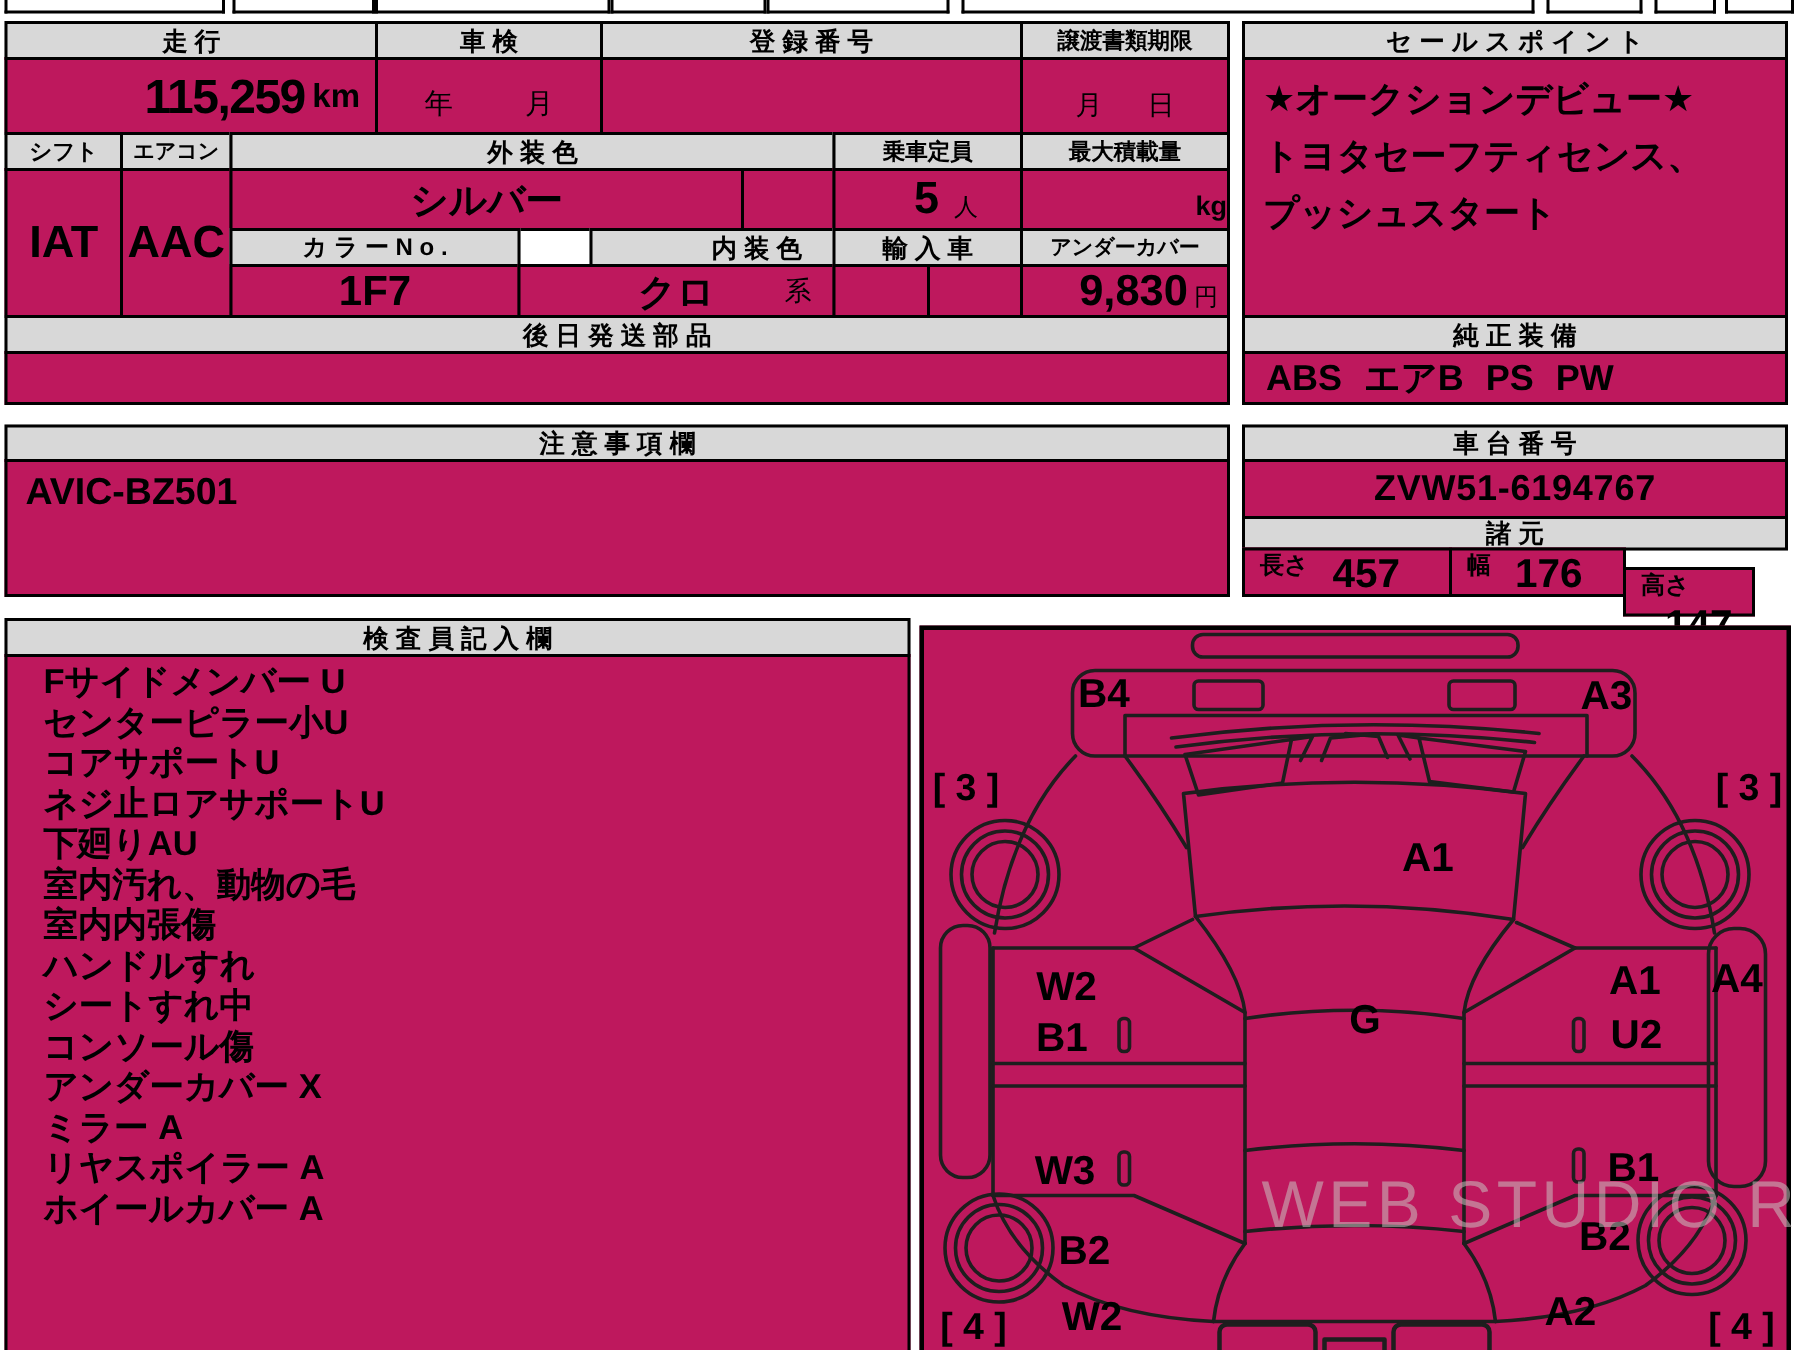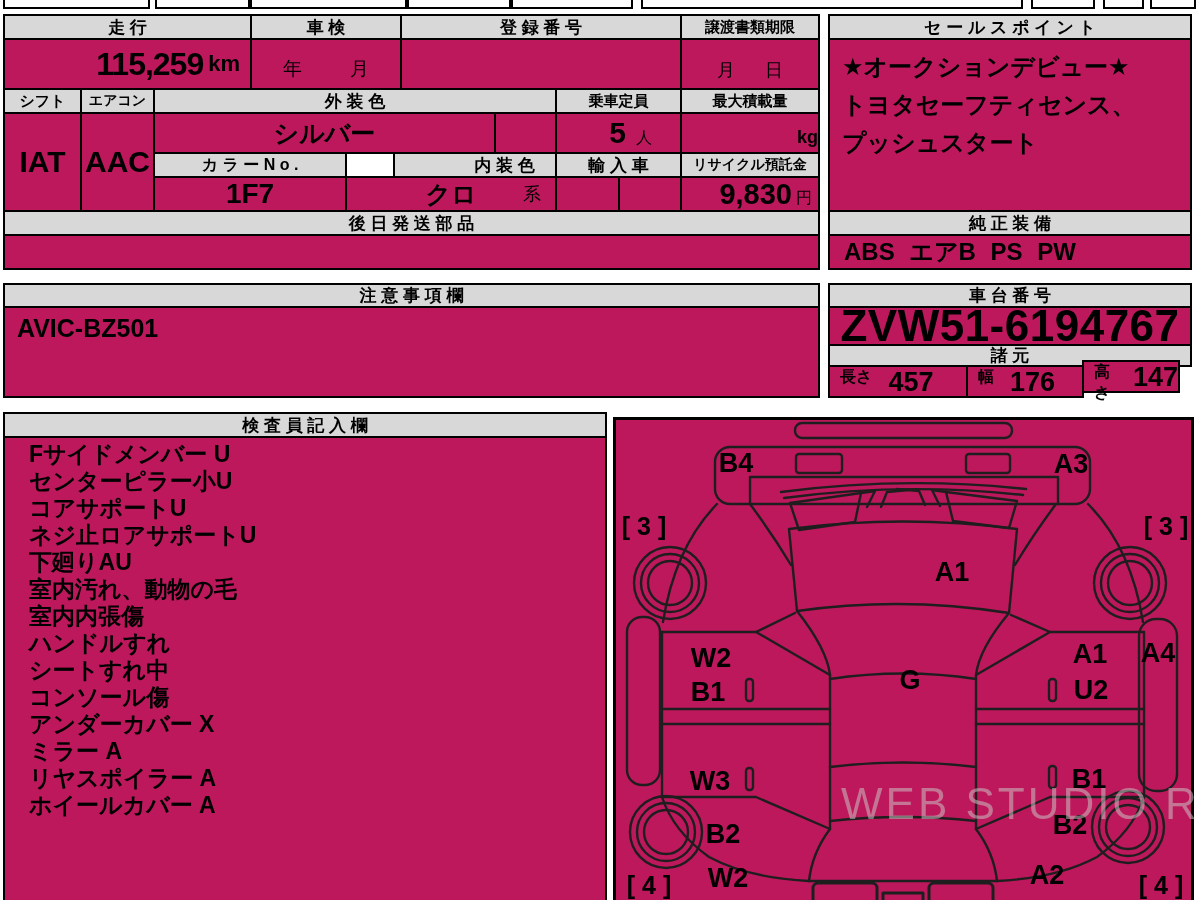--- a/index.html
+++ b/index.html
@@ -33,21 +33,21 @@
   .yenval .unit{font-size:16px;margin-left:4px;margin-top:8px;}
   .introw{position:relative;display:flex;align-items:center;justify-content:center;}
   .introw .main{font-size:25px;font-weight:bold;}
   .introw .suffix{position:absolute;right:14px;top:50%;transform:translateY(-50%);font-size:18px;}
   .saleslines{padding:8px 12px;}
   .saleslines div{font-size:24px;font-weight:bold;line-height:38px;white-space:pre;}
   .equipval{display:flex;align-items:center;padding-left:14px;font-size:24px;
             font-weight:bold;word-spacing:8px;}
   .notesval{padding:6px 12px;font-size:25px;font-weight:bold;}
   .chassisval{display:flex;align-items:center;justify-content:center;
-              font-size:44px;font-weight:bold;letter-spacing:0.5px;}
+              font-size:24px;font-weight:bold;letter-spacing:0.5px;}
   .dimcell{display:flex;padding-left:10px;}
   .dimcell .lbl{font-size:16px;font-weight:600;}
   .dimcell .val{font-size:27px;font-weight:bold;margin-left:16px;}
   .inspector-lines{padding:3px 0 0 24px;}
   .inspector-lines div{font-size:23px;font-weight:bold;line-height:27px;white-space:pre;}
   .diagram-inner{position:absolute;left:-3px;top:-3px;width:581px;height:495px;}
   .dmg{position:absolute;transform:translate(-50%,-50%);font-size:27px;font-weight:bold;
        white-space:pre;line-height:1;}
   .tiremark{font-size:25px;}
   .watermark{position:absolute;left:228px;top:362px;font-size:44px;font-weight:500;
@@ -101,21 +101,21 @@
 <div class="cell" style="left:494px;top:112px;width:63px;height:42px;"></div>
 <div class="cell capval" style="left:555px;top:112px;width:127px;height:42px;">
   <span class="num">5</span>
   <span class="unit">人</span>
 </div>
 <div class="cell kgval" style="left:680px;top:112px;width:140px;height:42px;">kg</div>
 
 <div class="cell hdr" style="left:153px;top:152px;width:194px;height:26px;font-size:16px;">カ ラ ー N o .</div>
 <div class="cell hdr" style="left:345px;top:152px;width:223px;height:26px;margin-left:48px;">内 装 色</div>
 <div class="cell hdr" style="left:555px;top:152px;width:127px;height:26px;">輸 入 車</div>
-<div class="cell hdr" style="left:680px;top:152px;width:140px;height:26px;font-size:14px;">リサイクル預託金</div>
+<div class="cell hdr" style="left:680px;top:152px;width:140px;height:26px;font-size:14px;">アンダーカバー</div>
 
 <div class="cell valcenter bigval" style="left:153px;top:176px;width:194px;height:36px;font-size:28px;">1F7</div>
 <div class="cell introw" style="left:345px;top:176px;width:212px;height:36px;">
   <span class="main">クロ</span>
   <span class="suffix">系</span>
 </div>
 <div class="cell" style="left:555px;top:176px;width:65px;height:36px;"></div>
 <div class="cell" style="left:618px;top:176px;width:64px;height:36px;"></div>
 <div class="cell yenval" style="left:680px;top:176px;width:140px;height:36px;">
   <span class="num">9,830</span>
@@ -141,21 +141,21 @@
 <div class="cell chassisval" style="left:828px;top:306px;width:364px;height:40px;">ZVW51-6194767</div>
 <div class="cell hdr" style="left:828px;top:344px;width:364px;height:23px;">諸 元</div>
 <div class="cell dimcell" style="left:828px;top:365px;width:140px;height:33px;">
   <span class="lbl">長さ</span>
   <span class="val">457</span>
 </div>
 <div class="cell dimcell" style="left:966px;top:365px;width:118px;height:33px;">
   <span class="lbl">幅</span>
   <span class="val">176</span>
 </div>
-<div class="cell dimcell" style="left:1082px;top:360px;width:98px;height:33px;">
+<div class="cell dimcell" style="left:1082px;top:378px;width:88px;height:33px;flex-direction:column;">
   <span class="lbl">高さ</span>
   <span class="val">147</span>
 </div>
 
 <div class="cell hdr" style="left:3px;top:412px;width:604px;height:26px;">検 査 員 記 入 欄</div>
 <div class="cell" style="left:3px;top:436px;width:604px;height:470px;">
   <div class="inspector-lines">
     <div>Fサイドメンバー U</div>
     <div>センターピラー小U</div>
     <div>コアサポートU</div>

